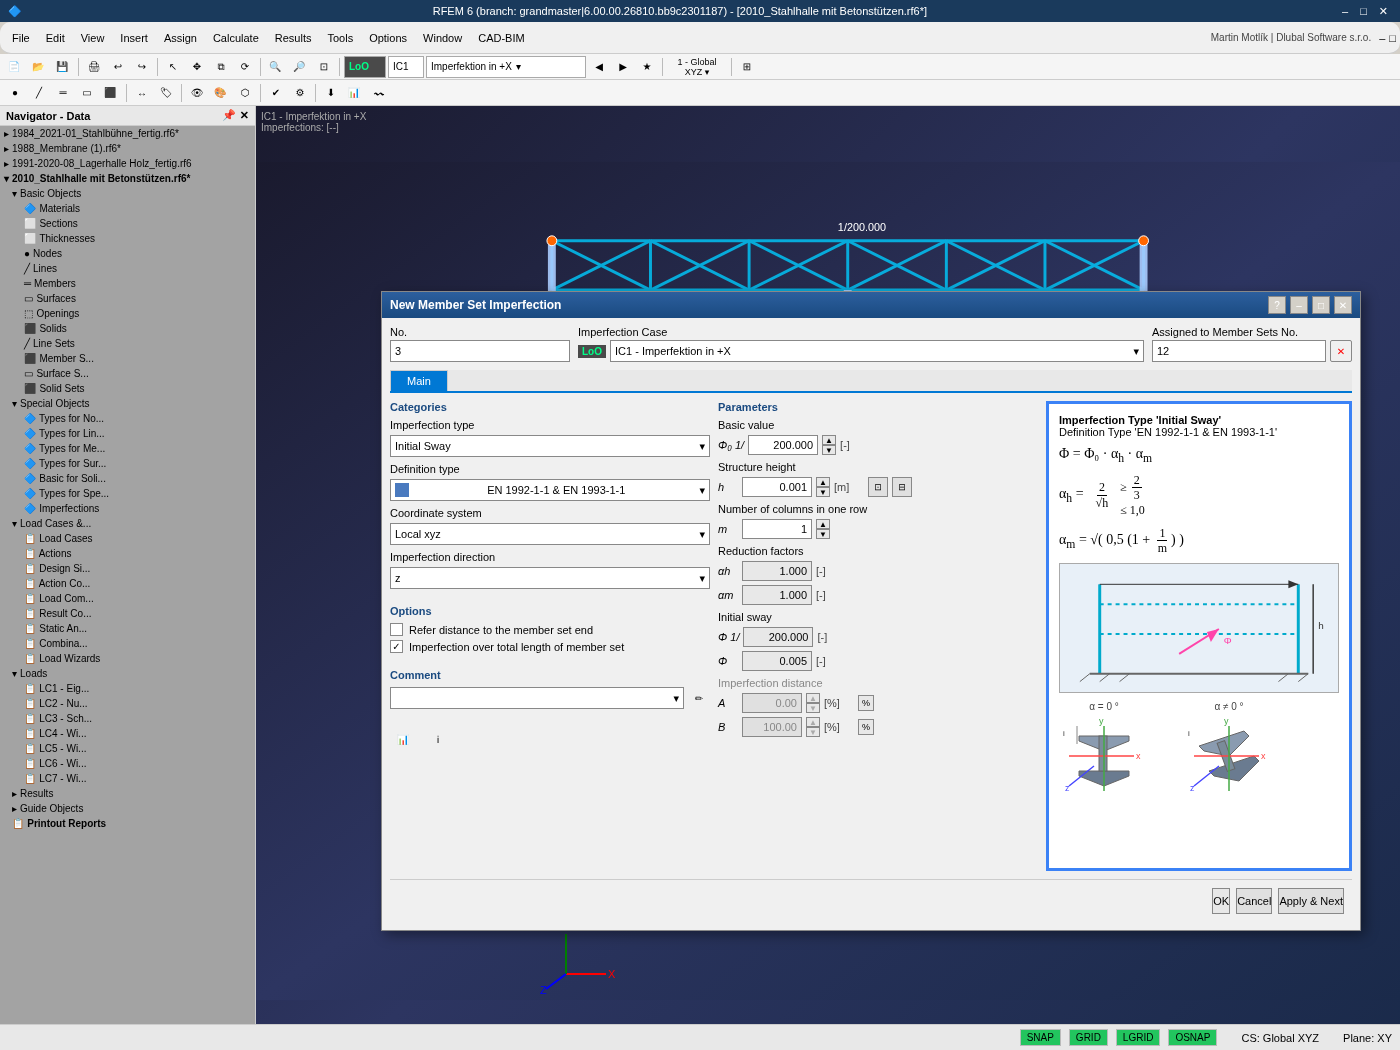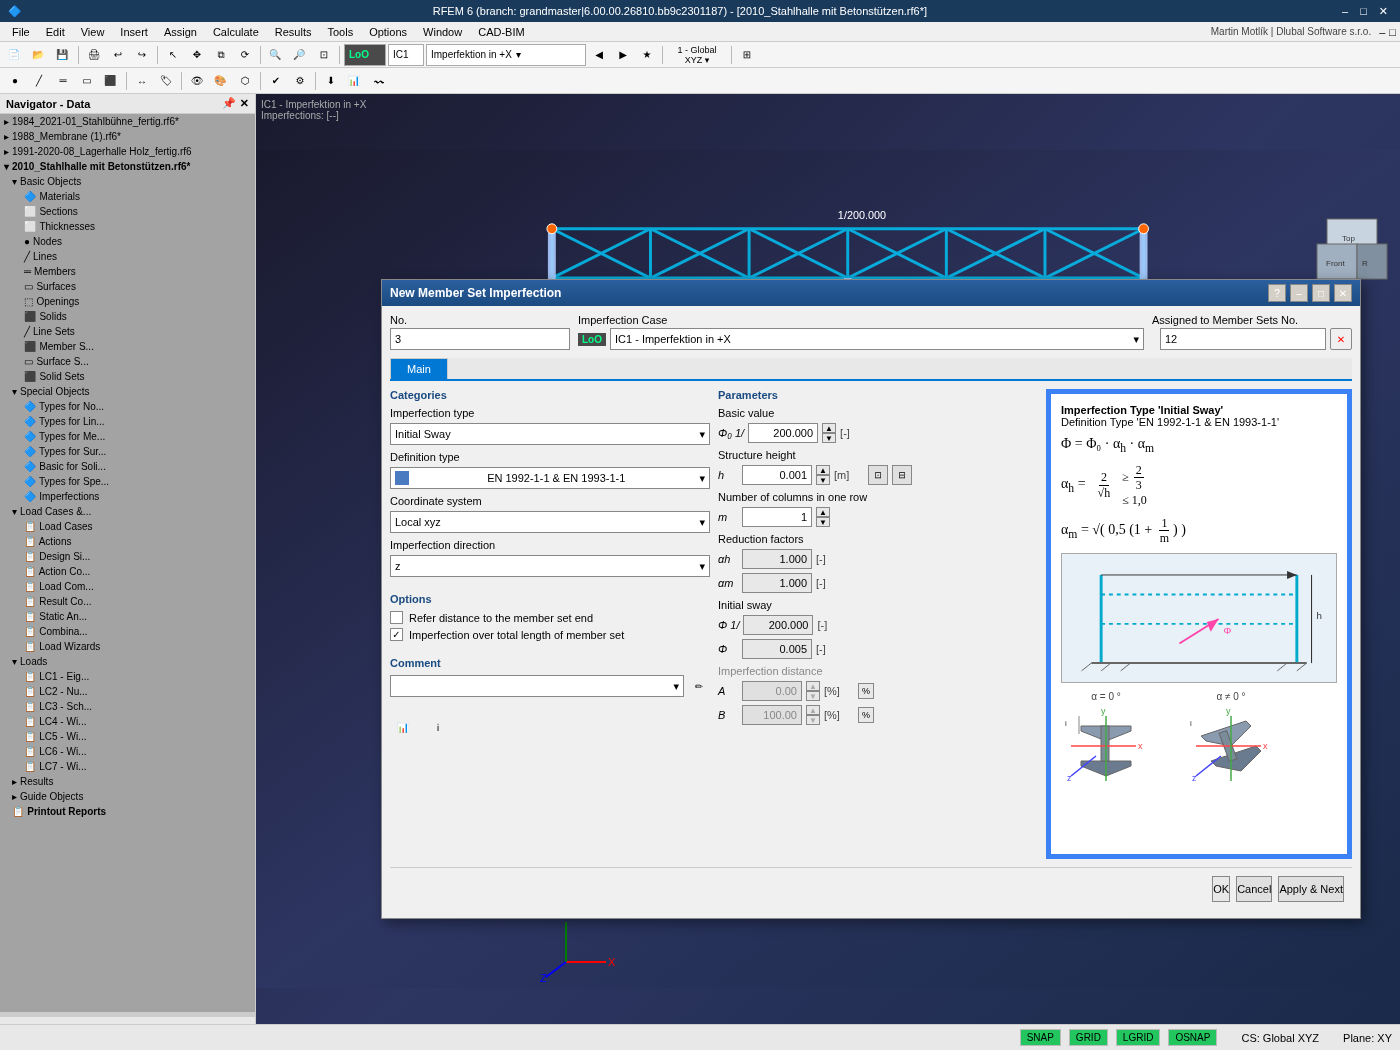--- a/index.html
+++ b/index.html
@@ -5,21 +5,21 @@
     * { box-sizing: border-box; margin: 0; padding: 0; }
     body { font-family: 'Segoe UI', Arial, sans-serif; font-size: 11px; background: #d4d0c8; overflow: hidden; width: 1400px; height: 1050px; position: relative; }
 
     
     .title-bar { background: #1a3a5c; color: white; height: 22px; display: flex; align-items: center; padding: 0 8px; font-size: 11px; justify-content: space-between; }
     .title-bar-title { flex: 1; text-align: center; }
     .title-bar-controls { display: flex; gap: 4px; }
     .title-bar-controls span { cursor: pointer; padding: 0 4px; }
 
     
-    .menu-bar { background: #f0f0f0; height: 20px; display: flex; align-items: center; padding: 0 4px; border-bottom: 1px solid #ccc; }
+    .menu-bar { background: #f0f0f0; height: 32px; display: flex; align-items: center; padding: 0 4px; border-bottom: 1px solid #ccc; border-radius: 11px; }
     .menu-item { padding: 2px 8px; cursor: pointer; font-size: 11px; }
 
     
     .toolbar { background: #f5f5f5; height: 28px; display: flex; align-items: center; padding: 0 4px; border-bottom: 1px solid #ccc; gap: 2px; flex-wrap: nowrap; overflow: hidden; }
     .tb-btn { width: 22px; height: 22px; border: 1px solid transparent; background: transparent; cursor: pointer; display: flex; align-items: center; justify-content: center; font-size: 10px; border-radius: 2px; }
     .tb-sep { width: 1px; height: 18px; background: #bbb; margin: 0 2px; }
     .tb-dropdown { height: 22px; border: 1px solid #aaa; background: white; padding: 0 4px; font-size: 10px; display: flex; align-items: center; gap: 4px; }
 
     
     .main-layout { display: flex; height: calc(1050px - 100px); }
@@ -59,21 +59,21 @@
     .field-select { height: 22px; border: 1px solid #888; background: white; padding: 0 4px; font-size: 11px; display: flex; align-items: center; justify-content: space-between; cursor: pointer; }
 
     
     .tab-bar { background: #e8e8e8; border-bottom: 2px solid #0078d4; margin-bottom: 8px; }
     .tab { display: inline-block; padding: 4px 16px; font-size: 11px; cursor: pointer; border: 1px solid #ccc; border-bottom: none; background: #0078d4; color: white; }
 
     
     .content-area { display: flex; gap: 8px; }
     .left-panel { width: 320px; }
     .middle-panel { width: 320px; }
-    .right-panel { flex: 1; background: white; border: 5px solid #3b82f6; min-height: 470px; position: relative; overflow: hidden; }
+    .right-panel { flex: 1; background: white; border: 3px solid #3b82f6; min-height: 470px; position: relative; overflow: hidden; }
 
     .section-title { font-size: 11px; font-weight: bold; color: #1a4a80; margin-bottom: 6px; margin-top: 8px; }
     .section-title:first-child { margin-top: 0; }
 
     .param-row { display: flex; align-items: center; gap: 4px; margin-bottom: 4px; font-size: 11px; }
     .param-label { min-width: 80px; font-size: 11px; }
     .param-label-sm { min-width: 20px; font-size: 11px; font-style: italic; }
     .param-input { height: 20px; border: 1px solid #888; background: #e8e8e8; padding: 0 4px; font-size: 11px; text-align: right; }
     .param-input.editable { background: white; }
     .param-unit { font-size: 11px; color: #444; min-width: 30px; }
@@ -392,30 +392,20 @@
           <text x="25" y="15" fill="green" font-size="11">Y</text>
           <text x="4" y="80" fill="blue" font-size="11">Z</text>
         </svg>
       </div>
 
       <div style="position:absolute; top:5px; left:5px; color:#aaa; font-size:10px;">
         IC1 - Imperfektion in +X<br>
         <span>Imperfections: [--]</span>
       </div>
 
-      <div class="cube-widget">
-        <svg width="80" height="80" viewBox="0 0 80 80">
-          <rect x="15" y="5" width="50" height="35" fill="#c8d4e0" stroke="#666" stroke-width="1"></rect>
-          <rect x="5" y="30" width="40" height="35" fill="#a0b0c0" stroke="#666" stroke-width="1"></rect>
-          <rect x="45" y="30" width="30" height="35" fill="#8090a0" stroke="#666" stroke-width="1"></rect>
-          <text x="30" y="27" fill="#333" font-size="8" font-family="Arial">Top</text>
-          <text x="14" y="52" fill="#333" font-size="8" font-family="Arial">Front</text>
-          <text x="50" y="52" fill="#333" font-size="8" font-family="Arial">R</text>
-        </svg>
-      </div>
     </div>
 
     <div class="dialog">
 
       <div class="dialog-title">
         <span class="dialog-title-text">New Member Set Imperfection</span>
         <div class="dialog-controls">
           <div class="dialog-ctrl-btn">?</div>
           <div class="dialog-ctrl-btn">–</div>
           <div class="dialog-ctrl-btn">□</div>
@@ -438,21 +428,21 @@
               <div class="ic-badge">LoO</div>
               <div class="field-select" style="flex:1;">
                 <span>IC1 - Imperfektion in +X</span>
                 <span>▾</span>
               </div>
             </div>
           </div>
 
           <div class="field-group" style="width:200px;">
             <div class="field-label">Assigned to Member Sets No.</div>
-            <div style="display:flex;gap:4px;align-items:center;margin-left:8px;">
+            <div style="display:flex;gap:4px;align-items:center;">
               <input type="text" class="field-input" value="12" style="flex: 1 1 0%;">
               <button class="tb-btn" style="color:red; border:1px solid #888;">✕</button>
             </div>
           </div>
         </div>
 
         <div class="tab-bar">
           <div class="tab">Main</div>
         </div>
 

